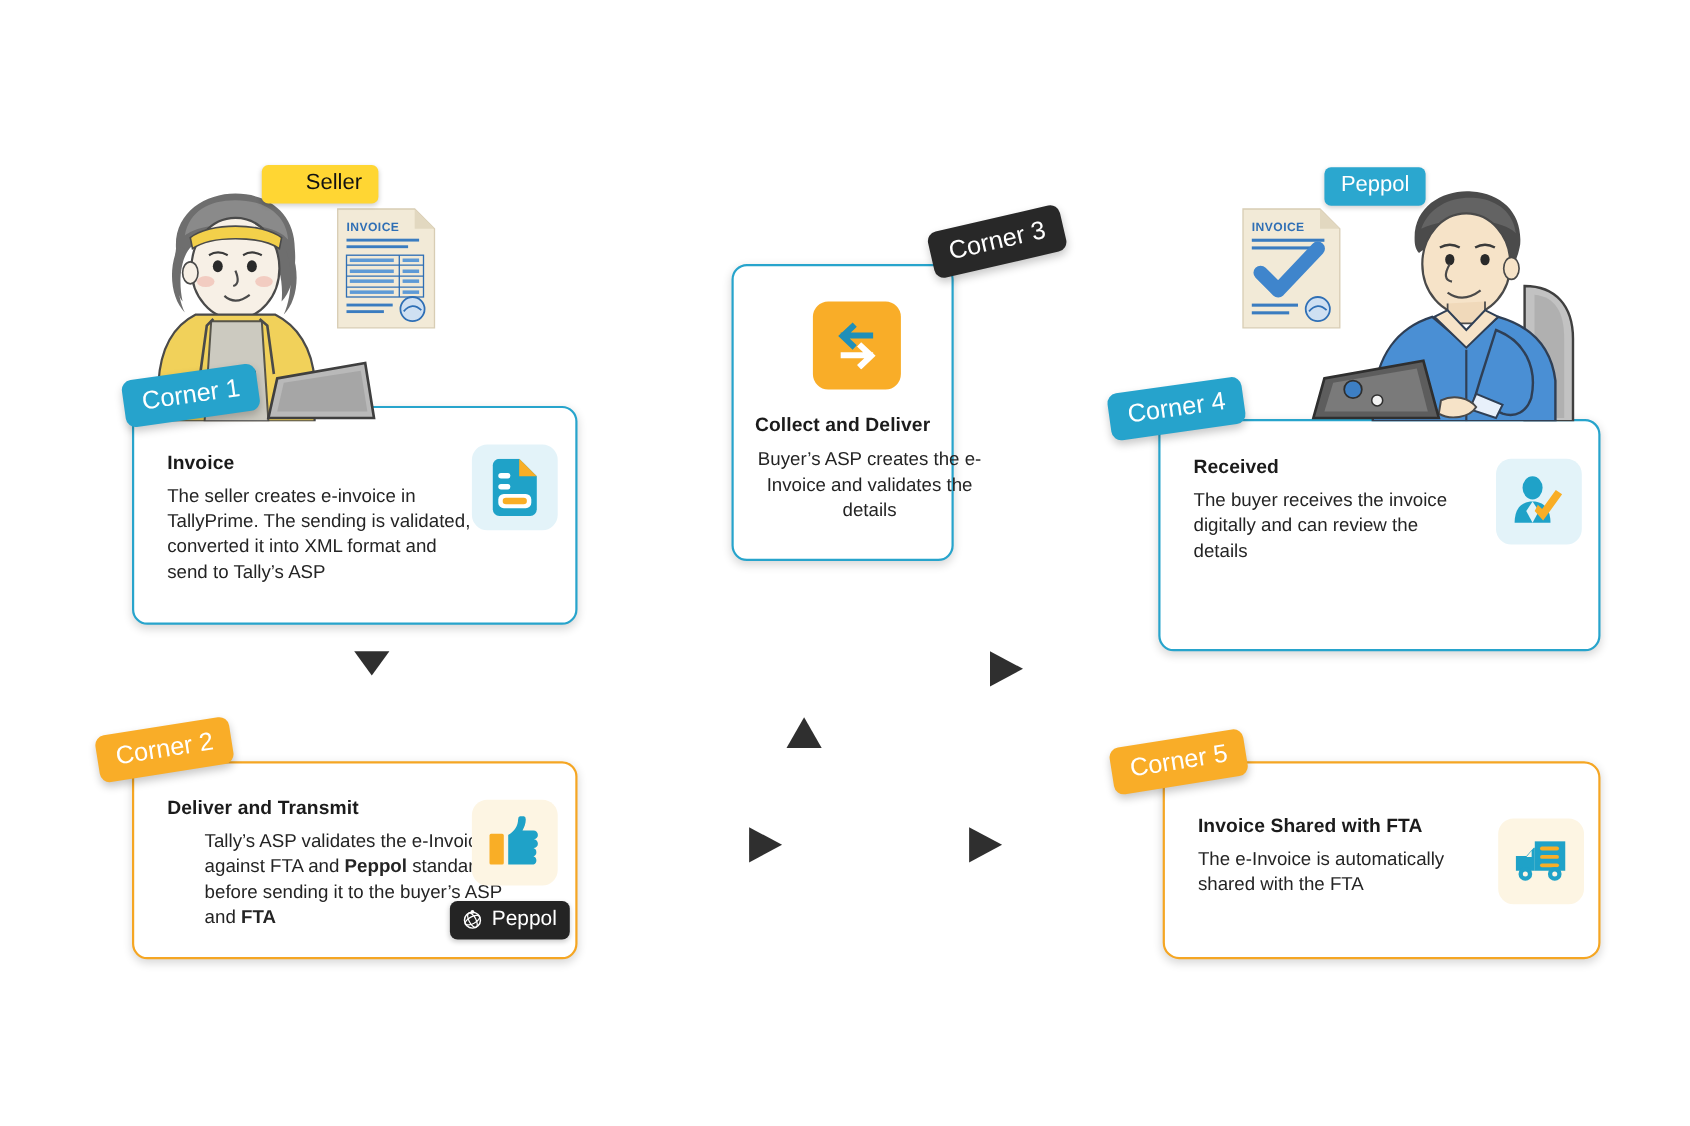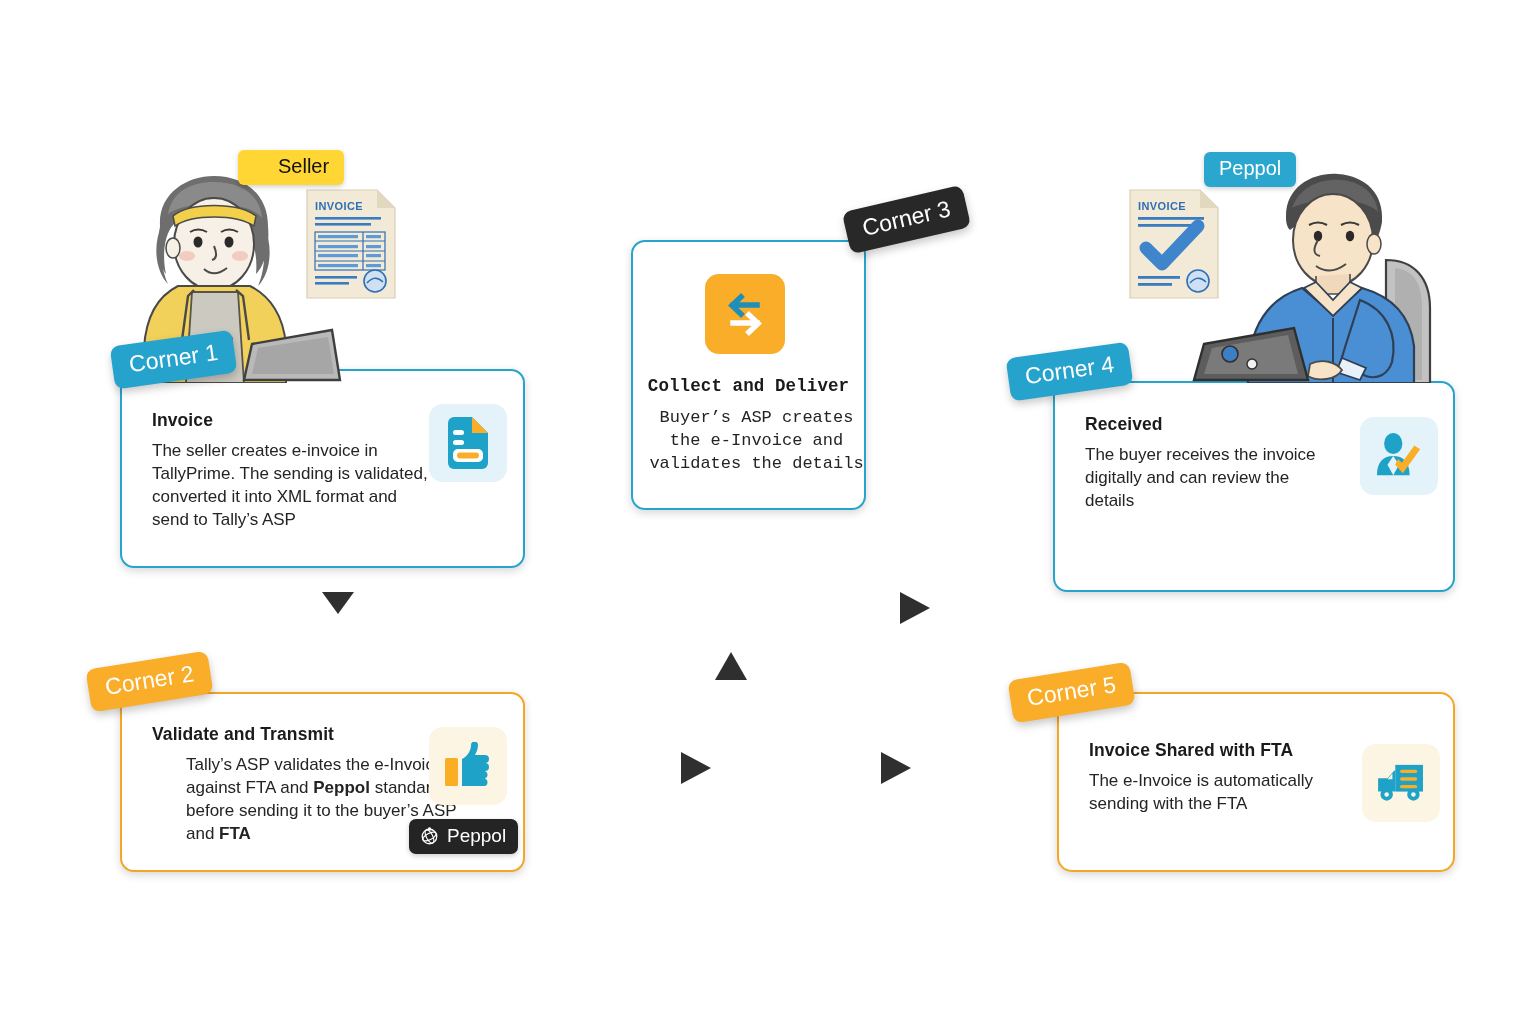--- a/index.html
+++ b/index.html
@@ -308,21 +308,21 @@
         </svg>
       </div>
     </div>
   </div>
   <div class="ribbon teal" style="left:112px;top:338px;transform:rotate(-8deg);">
     <span>Corner 1</span>
   </div>
 
   <div class="card amber" style="left:120px;top:692px;width:405px;height:180px;">
     <div class="card-inner">
-      <div class="card-title" style="position:absolute;left:30px;top:30px;">Validate and Transmit</div>
+      <div class="card-title" style="position:absolute;left:30px;top:30px;">Deliver and Transmit</div>
       <div class="card-body" style="position:absolute;left:30px;top:55px;width:300px;margin-left:34px;">
         <span>Tally’s ASP validates the e-Invoice against FTA and </span><b>Peppol</b><span> standards before sending it to the buyer’s ASP and </span><b>FTA</b>
       </div>
       <div class="icontile cream" style="left:307px;top:33px;width:78px;height:78px;">
         <svg width="50" height="48" viewBox="0 0 50 48">
           <rect x="2" y="16" width="13" height="28" rx="1.5" fill="#f9ae26"></rect>
           <path d="M19 44 V17 C25 14 28 8 28 3 a3.5 3.5 0 0 1 7 0 c0 4-1.5 7-3 10 h10
                    a4 4 0 0 1 0 8 a4 4 0 0 1 0 8 a4 4 0 0 1 0 7.5 a4 4 0 0 1 0 7.5 Z" fill="#1fa2c8"></path>
         </svg>
       </div>
@@ -336,21 +336,21 @@
           </svg>
         </span>
         <span>Peppol</span>
       </div>
     </div>
   </div>
   <div class="ribbon amber" style="left:88px;top:660px;transform:rotate(-9deg);">
     <span>Corner 2</span>
   </div>
 
-  <div class="card teal" style="left:631px;top:240px;width:235px;height:270px;font-family:Liberation Mono, monospace;">
+  <div class="card teal" style="left:665px;top:240px;width:202px;height:270px;">
     <div class="card-inner">
       <div class="icontile" style="left:72px;top:32px;width:80px;height:80px;background:#f9ad28;">
         <svg width="48" height="44" viewBox="0 0 48 44">
           <path d="M36 13 H12 M20 5 L11 13.5 L20 22" stroke="#1f8fb8" stroke-width="5.5" fill="none" stroke-linecap="square" stroke-linejoin="miter"></path>
           <path d="M12 31 H36 M28 23 L37 31.5 L28 40" stroke="#ffffff" stroke-width="5.5" fill="none" stroke-linecap="square" stroke-linejoin="miter"></path>
         </svg>
       </div>
       <div class="card-title" style="position:absolute;left:0;top:134px;width:100%;text-align:center;">Collect and Deliver</div>
       <div class="card-body" style="position:absolute;left:14px;top:160px;width:219px;text-align:center;">Buyer’s ASP creates the e-Invoice and validates the details</div>
     </div>
@@ -373,21 +373,21 @@
       </div>
     </div>
   </div>
   <div class="ribbon teal" style="left:1008px;top:350px;transform:rotate(-8deg);">
     <span>Corner 4</span>
   </div>
 
   <div class="card amber" style="left:1057px;top:692px;width:398px;height:180px;border-radius:15px;">
     <div class="card-inner">
       <div class="card-title" style="position:absolute;left:30px;top:46px;">Invoice Shared with FTA</div>
-      <div class="card-body" style="position:absolute;left:30px;top:71px;width:225px;">The e-Invoice is automatically sending with the FTA</div>
+      <div class="card-body" style="position:absolute;left:30px;top:71px;width:225px;">The e-Invoice is automatically shared with the FTA</div>
       <div class="icontile cream" style="left:303px;top:50px;width:78px;height:78px;">
         <svg width="52" height="42" viewBox="0 0 54 44">
           <rect x="21" y="3" width="29" height="28" fill="#1fa2c8"></rect>
           <path d="M3 17 H13 L20 9 H21 V31 H3 Z" fill="#1fa2c8"></path>
           <path d="M5 18 H13 L18 12 V18 Z" fill="#fdf5e3"></path>
           <rect x="26" y="8" width="18" height="3.6" rx="1.8" fill="#f9ae26"></rect>
           <rect x="26" y="16" width="18" height="3.6" rx="1.8" fill="#f9ae26"></rect>
           <rect x="26" y="24" width="18" height="3.6" rx="1.8" fill="#f9ae26"></rect>
           <circle cx="12" cy="34" r="6.5" fill="#1fa2c8"></circle>
           <circle cx="12" cy="34" r="2.4" fill="#fdf5e3"></circle>

